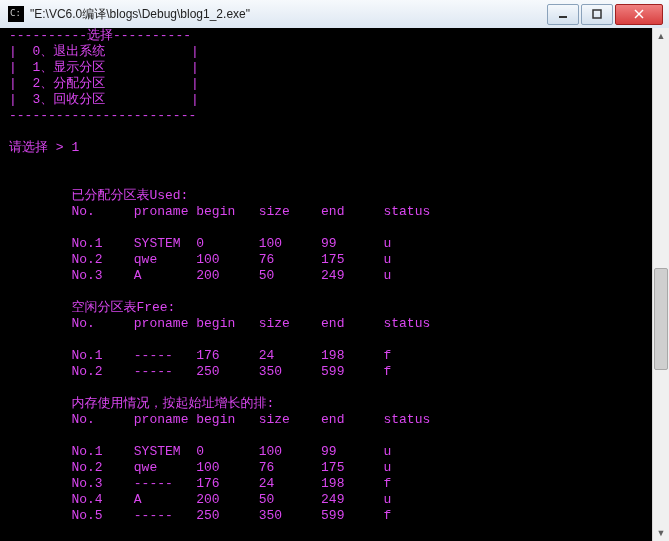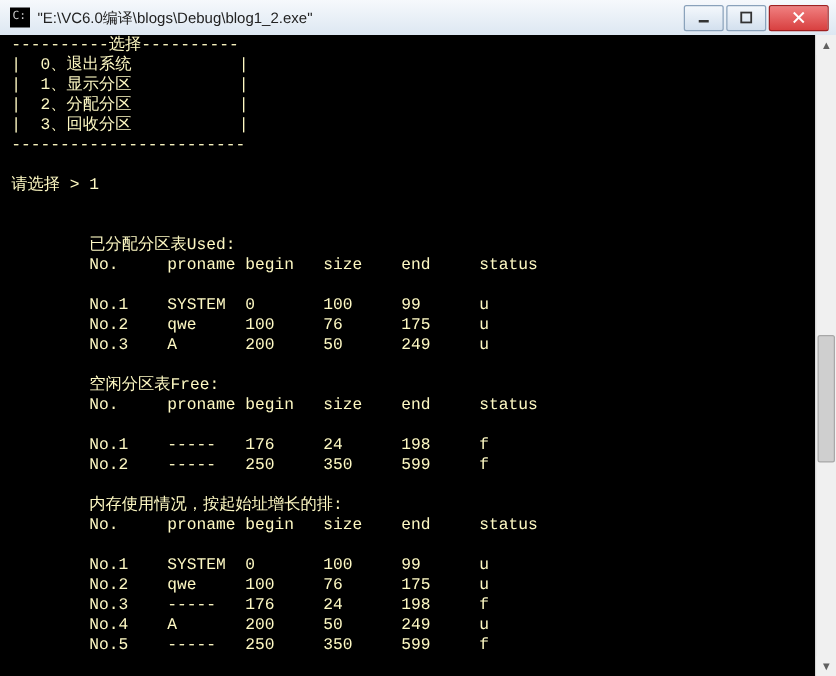--- a/index.html
+++ b/index.html
@@ -71,21 +71,21 @@
   .win-btn svg { width: 10px; height: 10px; }
 
   .client {
     position: absolute;
     top: 28px; left: 0; right: 0; bottom: 0;
     background: #000;
   }
   .console {
     position: absolute;
     top: 0; left: 9px; right: 16px; bottom: 0;
-    color: #fef9c3;
+    color: #d946ef;
     font-family: "NSimSun", "SimSun", "Courier New", monospace;
     font-size: 13px;
     line-height: 16px;
     white-space: pre;
     overflow: hidden;
   }
   .scroll-track {
     position: absolute;
     top: 0; right: 0; bottom: 0;
     width: 16px;

